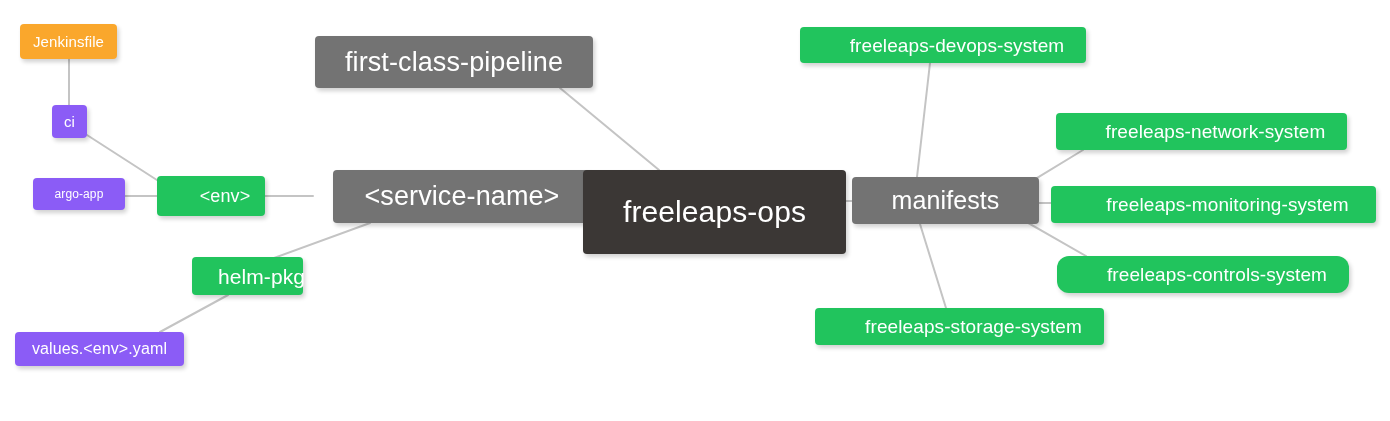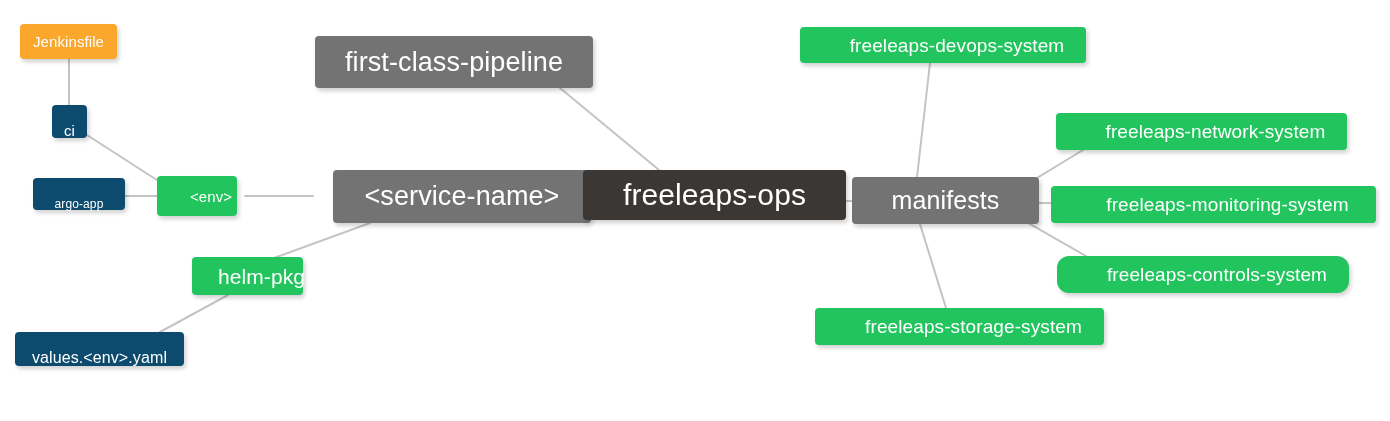--- a/index.html
+++ b/index.html
@@ -44,21 +44,21 @@
   }
   .node-label {
     display: block;
     white-space: nowrap;
   }
   
   .c-dark   { background: #3b3735; }
   .c-blue   { background: #737373; }
   .c-green  { background: #21c45d; padding-left: 28px; }
   .c-orange { background: #faa72c; align-items: center; }
-  .c-red    { background: #0c4a6e; align-items: flex-end; }
+  .c-red    { background: #8b5cf6; }
 </style>
 </head>
 <body>
 
 <div id="canvas">
   <svg id="edges" viewBox="0 0 1390 421" width="1390" height="421" xmlns="http://www.w3.org/2000/svg">
       <line x1="69" y1="59" x2="69" y2="105" stroke="#c4c4c4" stroke-width="2" stroke-linecap="round"></line>
       <line x1="87" y1="135" x2="160" y2="182" stroke="#c4c4c4" stroke-width="2" stroke-linecap="round"></line>
       <line x1="125" y1="196" x2="157" y2="196" stroke="#c4c4c4" stroke-width="2" stroke-linecap="round"></line>
       <line x1="245" y1="196" x2="313" y2="196" stroke="#c4c4c4" stroke-width="2" stroke-linecap="round"></line>
@@ -76,36 +76,36 @@
   <div id="node-layer">
       <div class="node c-orange" style="left: 20px; top: 24px; width: 97px; height: 35px; font-size: 15px;">
         <span class="node-label">Jenkinsfile</span>
       </div>
       <div class="node c-red" style="left: 52px; top: 105px; width: 35px; height: 33px; font-size: 15px;">
         <span class="node-label">ci</span>
       </div>
       <div class="node c-red" style="left: 33px; top: 178px; width: 92px; height: 32px; font-size: 12px;">
         <span class="node-label">argo-app</span>
       </div>
-      <div class="node c-green" style="left: 157px; top: 176px; width: 80px; height: 40px; font-size: 15px;">
+      <div class="node c-green" style="left: 157px; top: 176px; width: 108px; height: 40px; font-size: 18px;">
         <span class="node-label">&lt;env&gt;</span>
       </div>
       <div class="node c-green" style="left: 152px; top: 257px; width: 111px; height: 38px; font-size: 21px; margin-left: 40px;">
         <span class="node-label">helm-pkg</span>
       </div>
       <div class="node c-red" style="left: 8px; top: 332px; width: 169px; height: 34px; font-size: 16px; margin-left: 7px;">
         <span class="node-label">values.&lt;env&gt;.yaml</span>
       </div>
       <div class="node c-blue" style="left: 315px; top: 36px; width: 278px; height: 52px; font-size: 27px;">
         <span class="node-label">first-class-pipeline</span>
       </div>
       <div class="node c-blue" style="left: 313px; top: 170px; width: 258px; height: 53px; font-size: 27px; margin-left: 20px;">
         <span class="node-label">&lt;service-name&gt;</span>
       </div>
-      <div class="node c-dark" style="left: 583px; top: 170px; width: 263px; height: 50px; font-size: 30px;">
+      <div class="node c-dark" style="left: 583px; top: 170px; width: 263px; height: 84px; font-size: 30px;">
         <span class="node-label">freeleaps-ops</span>
       </div>
       <div class="node c-blue" style="left: 852px; top: 177px; width: 187px; height: 47px; font-size: 25px;">
         <span class="node-label">manifests</span>
       </div>
       <div class="node c-green" style="left: 800px; top: 27px; width: 286px; height: 36px; font-size: 19px;">
         <span class="node-label">freeleaps-devops-system</span>
       </div>
       <div class="node c-green" style="left: 1056px; top: 113px; width: 291px; height: 37px; font-size: 19px;">
         <span class="node-label">freeleaps-network-system</span>

